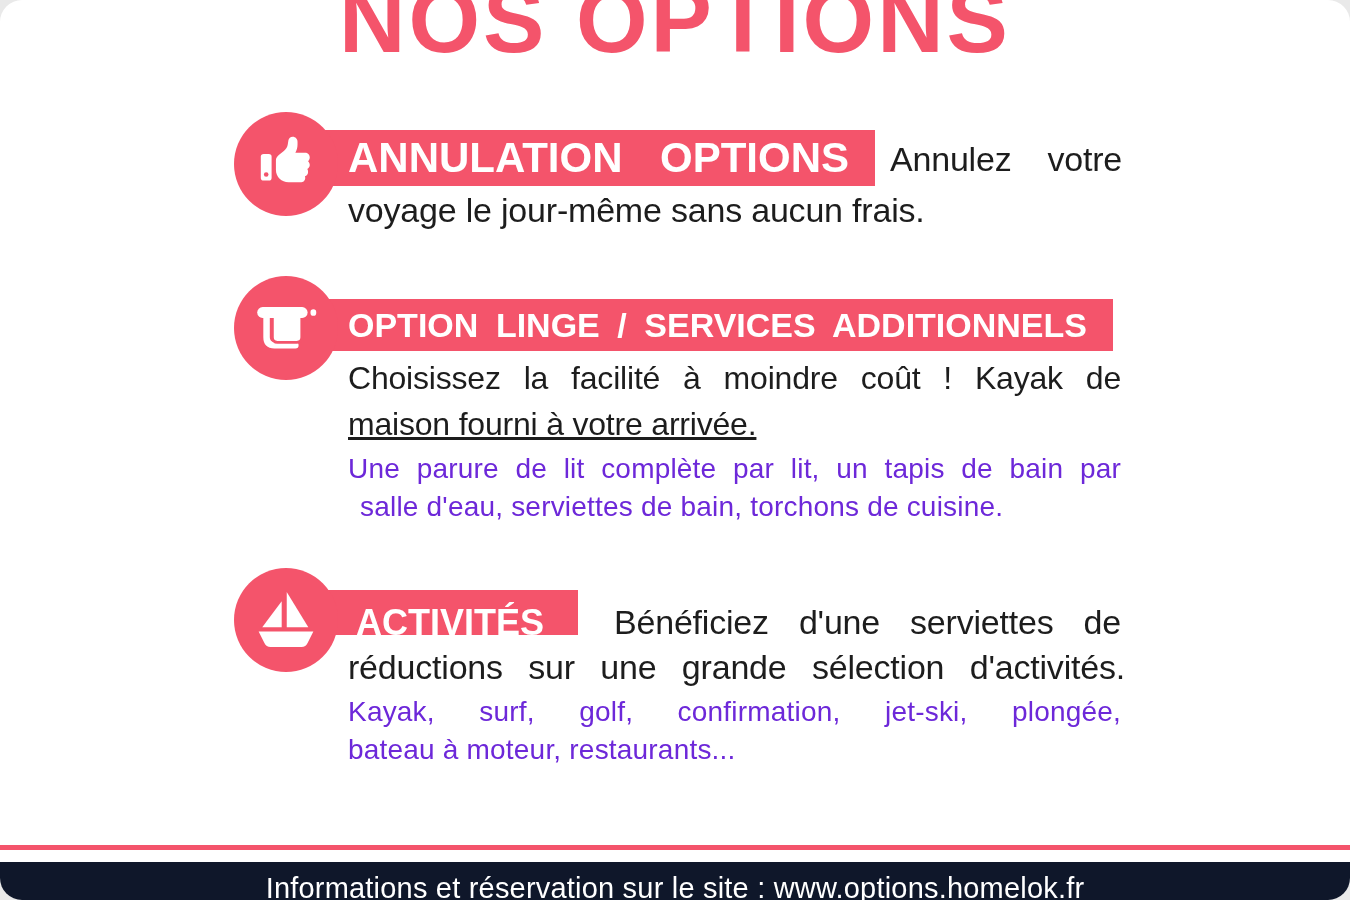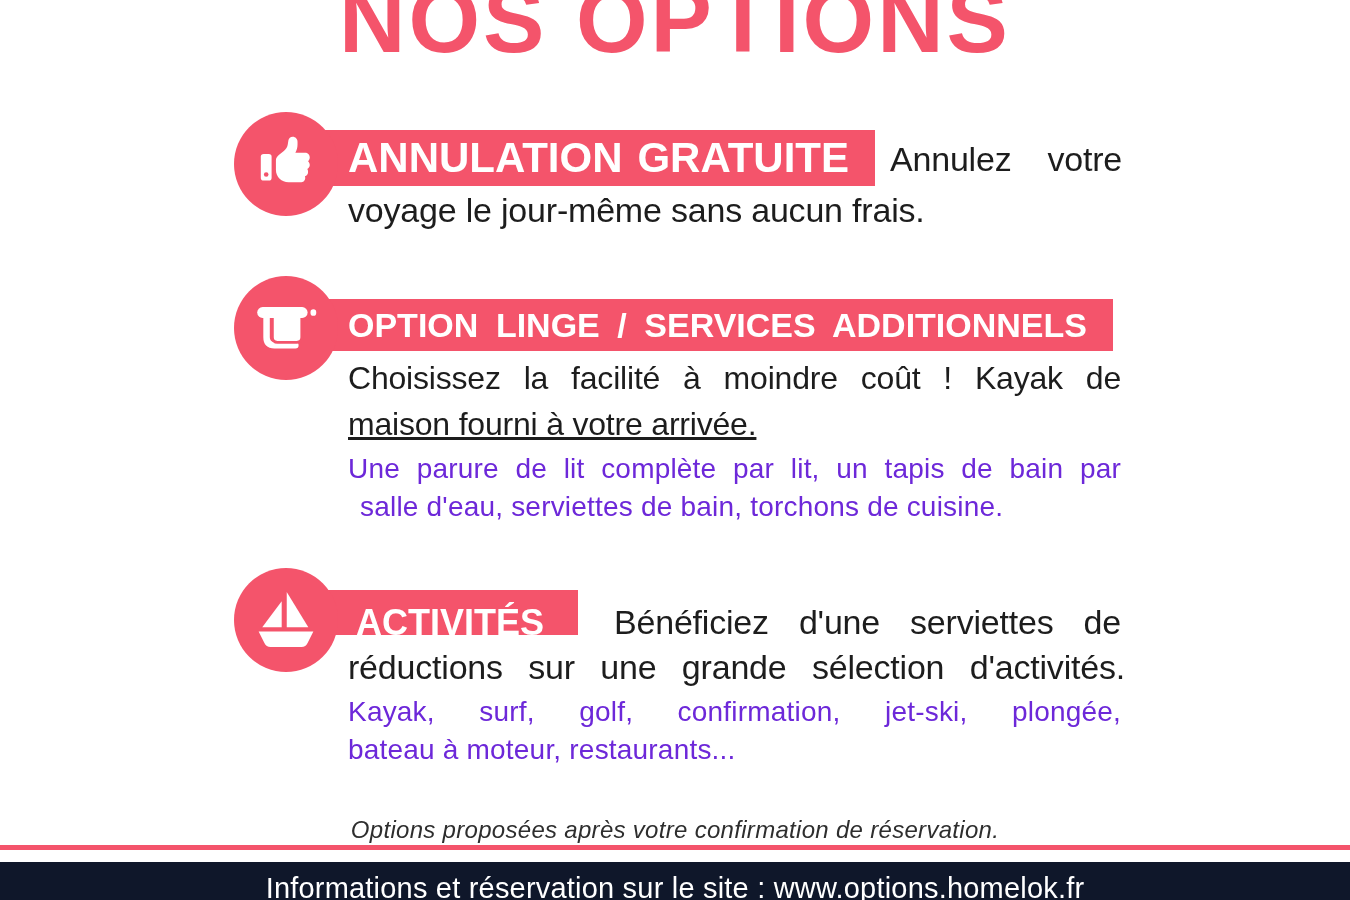--- a/index.html
+++ b/index.html
@@ -4,20 +4,21 @@
 <style>
   * { margin: 0; padding: 0; box-sizing: border-box; }
   html, body { background: #e9e9e9; }
   .page {
     position: relative;
     width: 1350px;
     height: 900px;
     background: #ffffff;
     overflow: hidden;
     font-family: "Liberation Sans", sans-serif;
+    border-radius: 22px;
   }
   .abs { position: absolute; }
 
   .title {
     left: 0; top: -26px; width: 100%;
     text-align: center;
     font-size: 92px;
     line-height: 1;
     font-weight: 700;
     letter-spacing: 3px;
@@ -84,21 +85,21 @@
 
   <div class="abs" style="left:0;top:0;width:100%;height:0;">
     <div class="abs circle" style="left:234px;top:112px;">
       <svg viewBox="0 0 100 100" aria-hidden="true">
         <rect x="15" y="36" width="15" height="37" rx="4" fill="#ffffff"></rect>
         <circle cx="22.5" cy="64.5" r="3.2" fill="#f4546b"></circle>
         <path fill="#ffffff" d="M36 45 c0,-3 1.5,-5.5 4,-7.5 l7,-5.5 c3,-2.5 5,-6 5.5,-9.5 l0.8,-5 c0.5,-3 3,-5.2 6,-5.2 c3.8,0 6.7,3 6.7,6.7 l0,4 c0,4 -1,8 -3,11.5 l13.5,0 c3.6,0 6.5,2.9 6.5,6.5 c0,2 -1,3.9 -2.4,5.1 c1.5,1.4 2.4,3.4 2.4,5.4 c0,2.4 -1.4,4.5 -3.4,5.6 c0.7,1.1 1.1,2.4 1.1,3.9 c0,2.8 -1.9,5.1 -4.4,5.9 c0.3,0.8 0.4,1.6 0.4,2.4 c0,3.5 -2.9,6.2 -6.4,6.2 l-16.8,0 c-9.5,0 -17.5,-7.5 -17.5,-17 z"></path>
       </svg>
     </div>
     <div class="abs banner" style="left:322px;top:130px;width:553px;height:56px;font-size:42px;line-height:56px;padding:0 26px;">
-      <span class="banner-inner jl">ANNULATION GRATUITE</span>
+      <span class="banner-inner jl">ANNULATION OPTIONS</span>
     </div>
     <div class="abs body-dark jl" style="left:890px;top:134px;width:232px;font-size:34px;line-height:50px;">Annulez votre</div>
     <div class="abs body-dark" style="left:348px;top:186px;width:600px;font-size:34px;line-height:48px;">voyage le jour-même sans aucun frais.</div>
   </div>
 
   <div class="abs" style="left:0;top:0;width:100%;height:0;">
     <div class="abs circle" style="left:234px;top:276px;">
       <svg viewBox="0 0 100 100" aria-hidden="true">
         <path d="M23 34 L23 63 Q23 74 34 74 L63 74" fill="none" stroke="#ffffff" stroke-width="9" stroke-linecap="round" stroke-linejoin="round"></path>
         <rect x="31" y="21" width="41" height="49" rx="7" fill="#ffffff" stroke="#f4546b" stroke-width="4"></rect>
@@ -125,19 +126,18 @@
     </div>
     <div class="abs banner" style="left:322px;top:590px;width:256px;height:45px;font-size:36px;line-height:50px;padding:8px 16px;">
       <span class="banner-inner center">ACTIVITÉS</span>
     </div>
     <div class="abs body-dark jl" style="left:614px;top:598px;width:507px;font-size:34px;line-height:48px;">Bénéficiez d'une serviettes de</div>
     <div class="abs body-dark jl" style="left:348px;top:644px;width:777px;font-size:34px;line-height:46px;">réductions sur une grande sélection d'activités.</div>
     <div class="abs body-light jl" style="left:348px;top:692px;width:773px;font-size:28px;line-height:40px;">Kayak, surf, golf, confirmation, jet-ski, plongée,</div>
     <div class="abs body-light" style="left:348px;top:730px;width:773px;font-size:28px;line-height:40px;">bateau à moteur, restaurants...</div>
   </div>
 
-  <div class="abs footer-note">Options proposées après votre confirmation de réservation.</div>
   <div class="abs footer-rule"></div>
   <div class="abs footer-banner">
     <div class="footer-banner-text">Informations et réservation sur le site : www.options.homelok.fr</div>
   </div>
 
 </div>
 
 </body></html>

